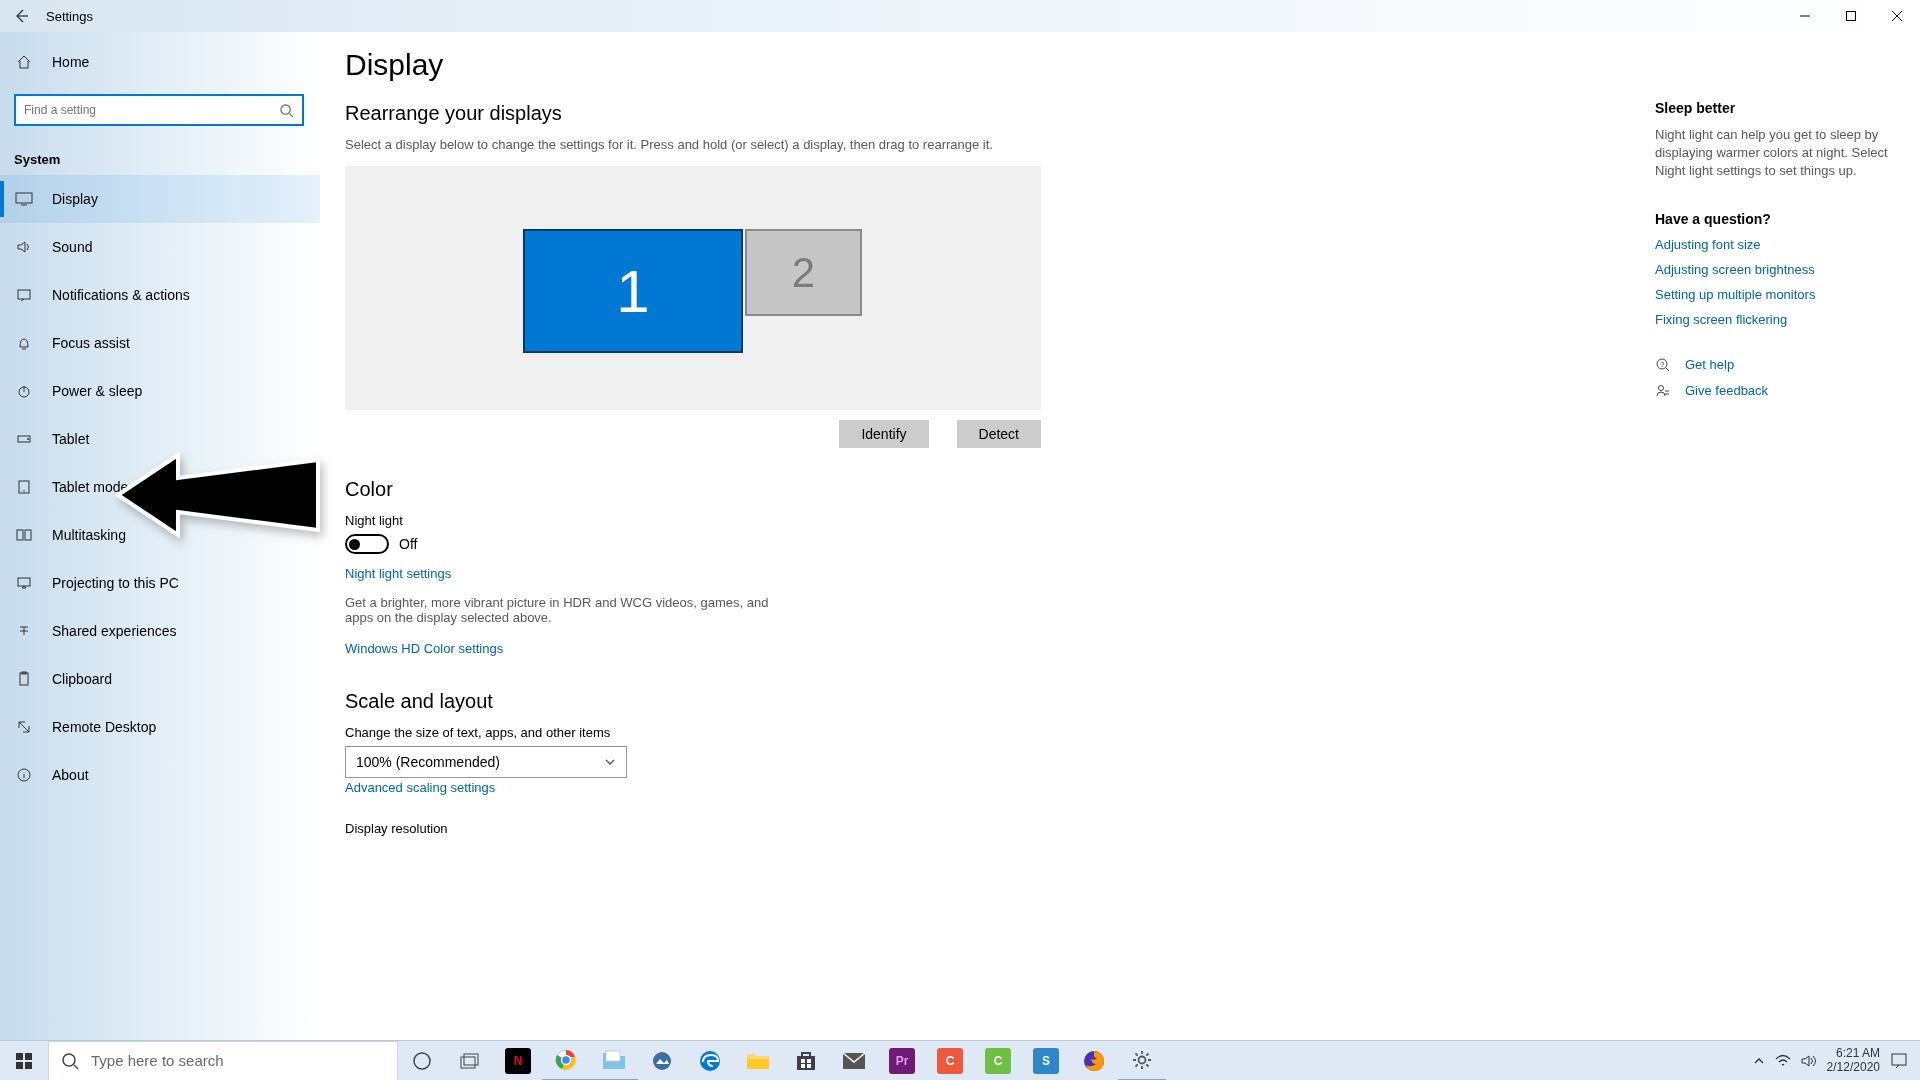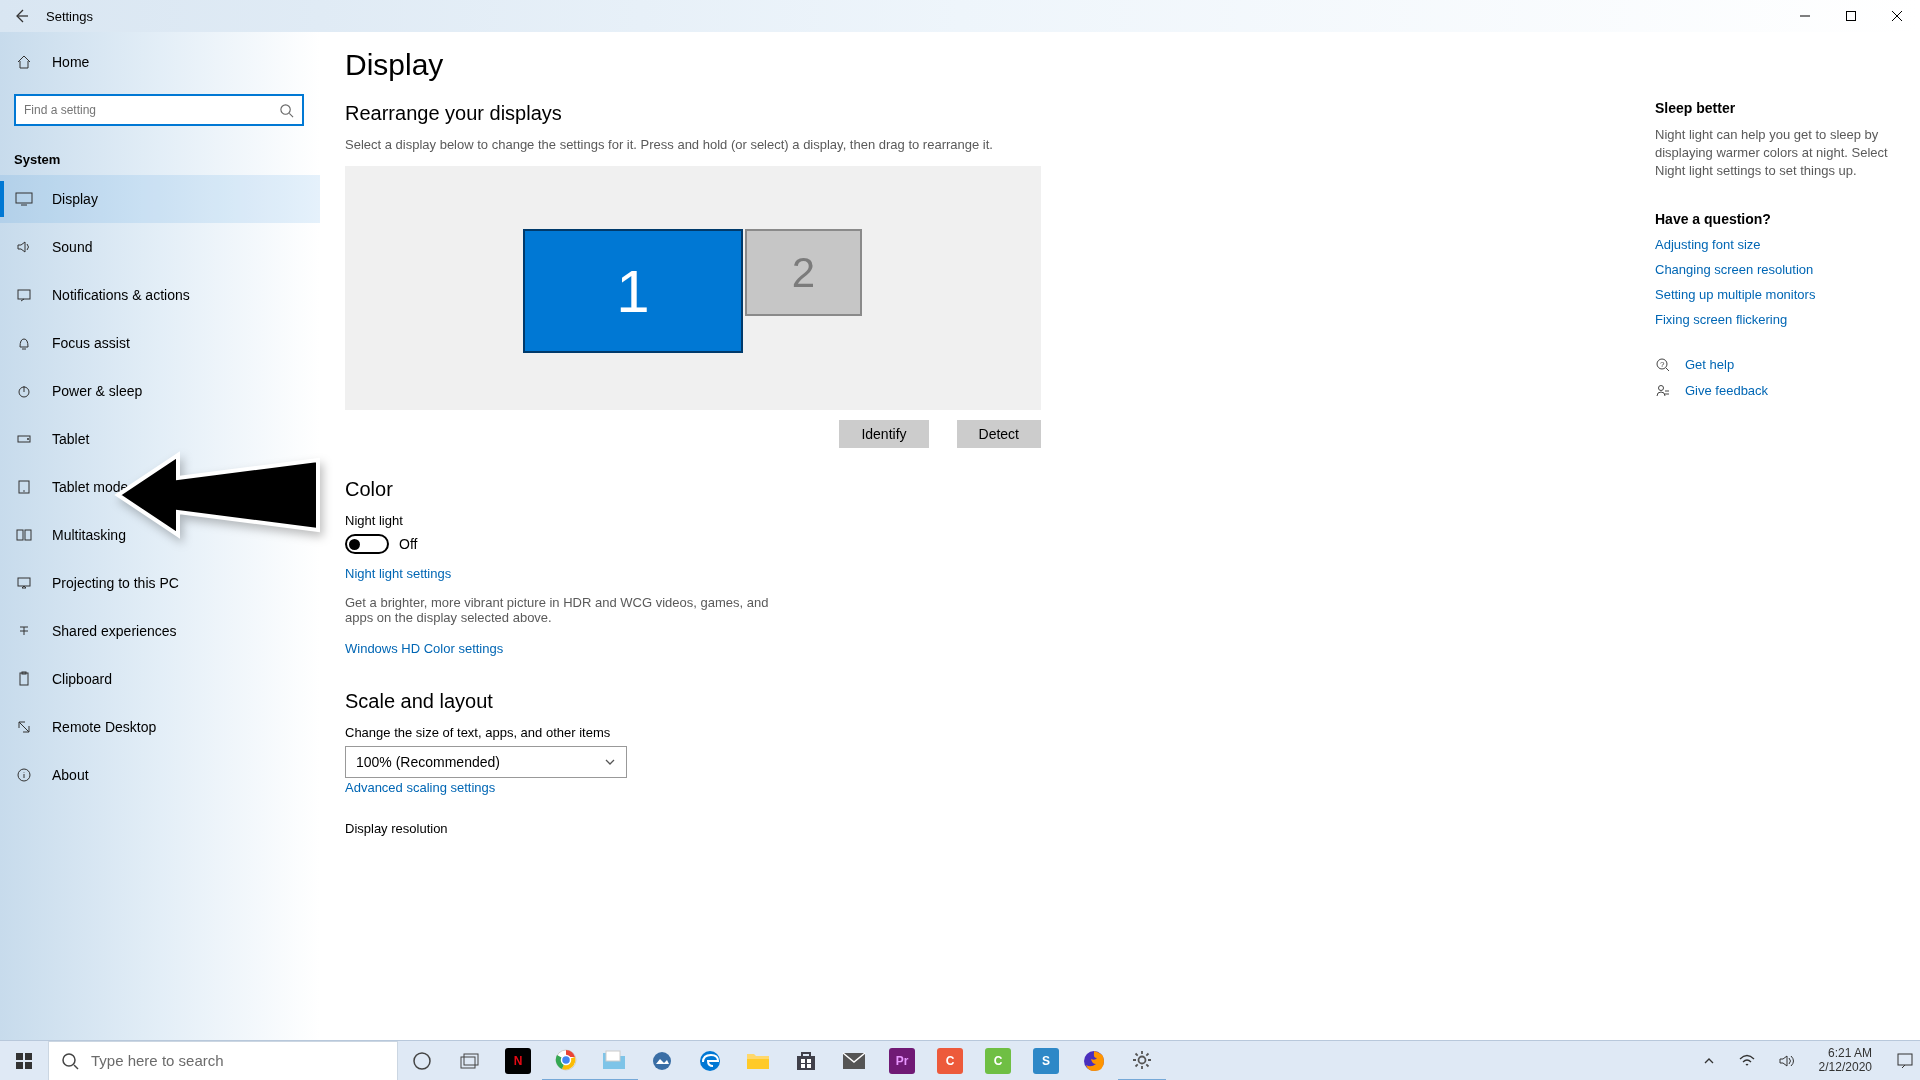--- a/index.html
+++ b/index.html
@@ -58,21 +58,21 @@
 .help-icon { color: #444; }
 
 
 .taskbar { position: absolute; left: 0; right: 0; bottom: 0; height: 40px; background: #dfe9f5; border-top: 1px solid #b8c8db; display: flex; align-items: center; }
 .task-start { width: 48px; height: 40px; display: flex; align-items: center; justify-content: center; }
 .task-search { width: 350px; height: 40px; background: #fff; border: 1px solid #cbd6e2; display: flex; align-items: center; padding: 0 12px; gap: 12px; font-size: 15px; color: #6b6b6b; }
 .task-icons { display: flex; align-items: center; height: 40px; }
 .task-icon { width: 48px; height: 40px; display: flex; align-items: center; justify-content: center; }
 .task-icon.active { border-bottom: 2px solid #76a9d8; }
 .app-sq { width: 26px; height: 26px; border-radius: 3px; display: flex; align-items: center; justify-content: center; font-size: 12px; font-weight: bold; color: #fff; }
-.tray { margin-left: auto; display: flex; align-items: center; gap: 24px; padding-right: 6px; font-size: 12px; color: #333; }
+.tray { margin-left: auto; display: flex; align-items: center; gap: 10px; padding-right: 12px; font-size: 12px; color: #333; }
 .tray-time { text-align: right; line-height: 1.15; }
 
 svg { display: block; }
 </style>
 </head>
 <body>
 
 <div class="title-bar">
   <div class="back-btn">
     <svg width="16" height="16" viewBox="0 0 16 16">
@@ -282,21 +282,21 @@
   <a class="link">Advanced scaling settings</a>
   <div class="small-label" style="margin-top:12px">Display resolution</div>
 </div>
 
 <div class="right-panel">
   <div class="right-head">Sleep better</div>
   <div class="right-text">Night light can help you get to sleep by displaying warmer colors at night. Select Night light settings to set things up.</div>
 
   <div class="right-head" style="margin-top:30px">Have a question?</div>
   <a class="right-link">Adjusting font size</a>
-  <a class="right-link">Changing screen resolution</a>
+  <a class="right-link">Adjusting screen brightness</a>
   <a class="right-link">Setting up multiple monitors</a>
   <a class="right-link">Fixing screen flickering</a>
 
   <div class="help-item" style="margin-top:30px">
     <span class="help-icon">
         <svg width="16" height="16" viewBox="0 0 16 16">
           <circle cx="7" cy="7" r="5" stroke="#444" fill="none"></circle>
           <path d="M11 11 L14 14" stroke="#444"></path>
           <text x="5" y="10" font-size="8" fill="#444">?</text>
         </svg>

